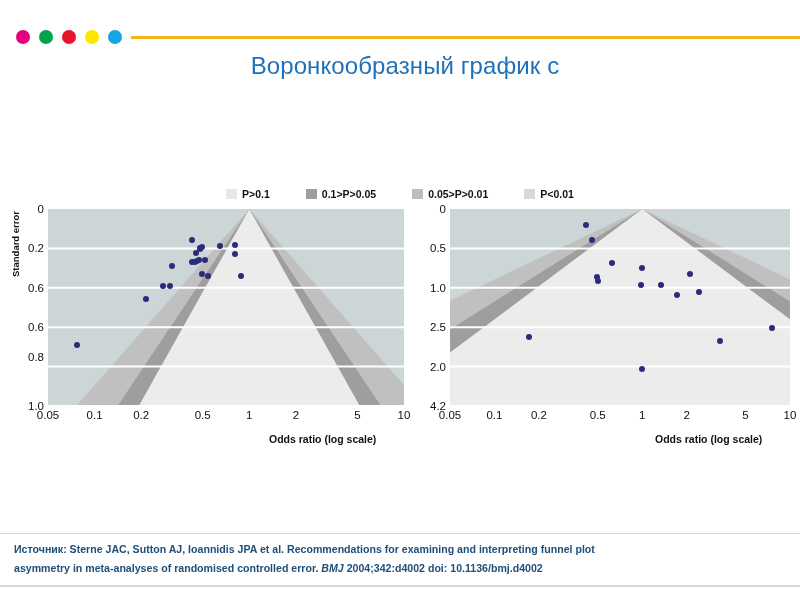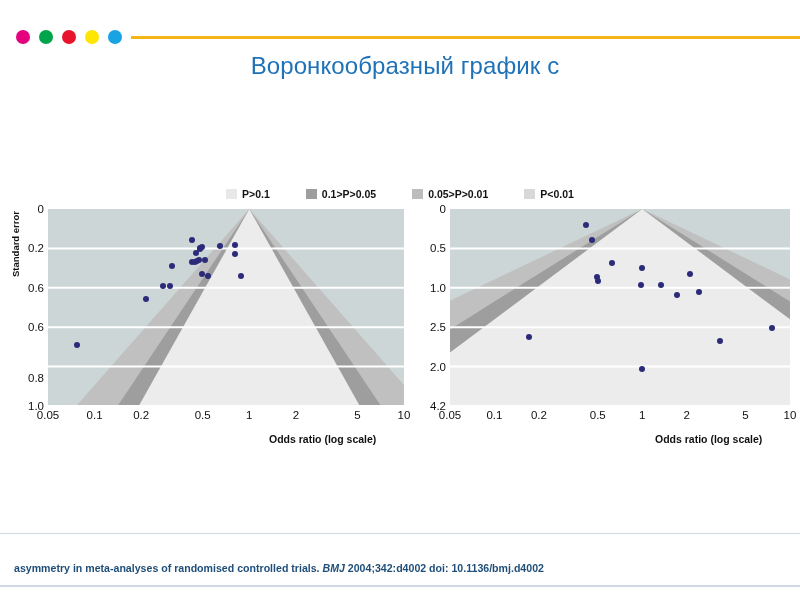--- a/index.html
+++ b/index.html
@@ -170,21 +170,21 @@
         <div class="dot" style="left: 159.635px; top: 67.374px;"></div>
         <div class="dot" style="left: 171.823px; top: 37.036px;"></div>
         <div class="dot" style="left: 186.712px; top: 35.854px;"></div>
         <div class="dot" style="left: 187.294px; top: 44.916px;"></div>
         <div class="dot" style="left: 193.078px; top: 67.374px;"></div>
       </div>
       <div class="ytick" style="right: 360px; top: 6px;">0</div>
       <div class="ytick" style="right: 360px; top: 45.4px;">0.2</div>
       <div class="ytick" style="right: 360px; top: 84.8px;">0.6</div>
       <div class="ytick" style="right: 360px; top: 124.2px;">0.6</div>
-      <div class="ytick" style="right: 360px; top: 175px;">0.8</div>
+      <div class="ytick" style="right: 360px; top: 154px;">0.8</div>
       <div class="ytick" style="right: 360px; top: 203px;">1.0</div>
       <div class="xtick" style="left: 48px; top: 206px;">0.05</div>
       <div class="xtick" style="left: 94.5734px; top: 206px;">0.1</div>
       <div class="xtick" style="left: 141.147px; top: 206px;">0.2</div>
       <div class="xtick" style="left: 202.713px; top: 206px;">0.5</div>
       <div class="xtick" style="left: 249.287px; top: 206px;">1</div>
       <div class="xtick" style="left: 295.86px; top: 206px;">2</div>
       <div class="xtick" style="left: 357.427px; top: 206px;">5</div>
       <div class="xtick" style="left: 404px; top: 206px;">10</div>
       <div class="x-axis-title" style="left: 269px; top: 230px;">Odds ratio (log scale)</div>
@@ -232,18 +232,19 @@
       <div class="xtick" style="left: 286.72px; top: 206px;">2</div>
       <div class="xtick" style="left: 345.52px; top: 206px;">5</div>
       <div class="xtick" style="left: 390px; top: 206px;">10</div>
       <div class="x-axis-title" style="left: 255px; top: 230px;">Odds ratio (log scale)</div>
     </div>
 </div>
 
 <div id="footer-rule-top"></div>
 <div id="footer">
   <div id="footer-text">
+    <span>Источник: Sterne JAC, Sutton AJ, Ioannidis JPA et al. Recommendations for examining and interpreting funnel plot</span>
     <br>
-    <span>asymmetry in meta-analyses of randomised controlled trials. </span><span class="ital">BMJ</span><span> 2004;342:d4002 doi: 10.1136/bmj.d4002</span>
+    <span>asymmetry in meta-analyses of randomised controlled error. </span><span class="ital">BMJ</span><span> 2004;342:d4002 doi: 10.1136/bmj.d4002</span>
   </div>
 
 </div>
 <div id="footer-rule-bottom"></div>
 
 </body></html>

